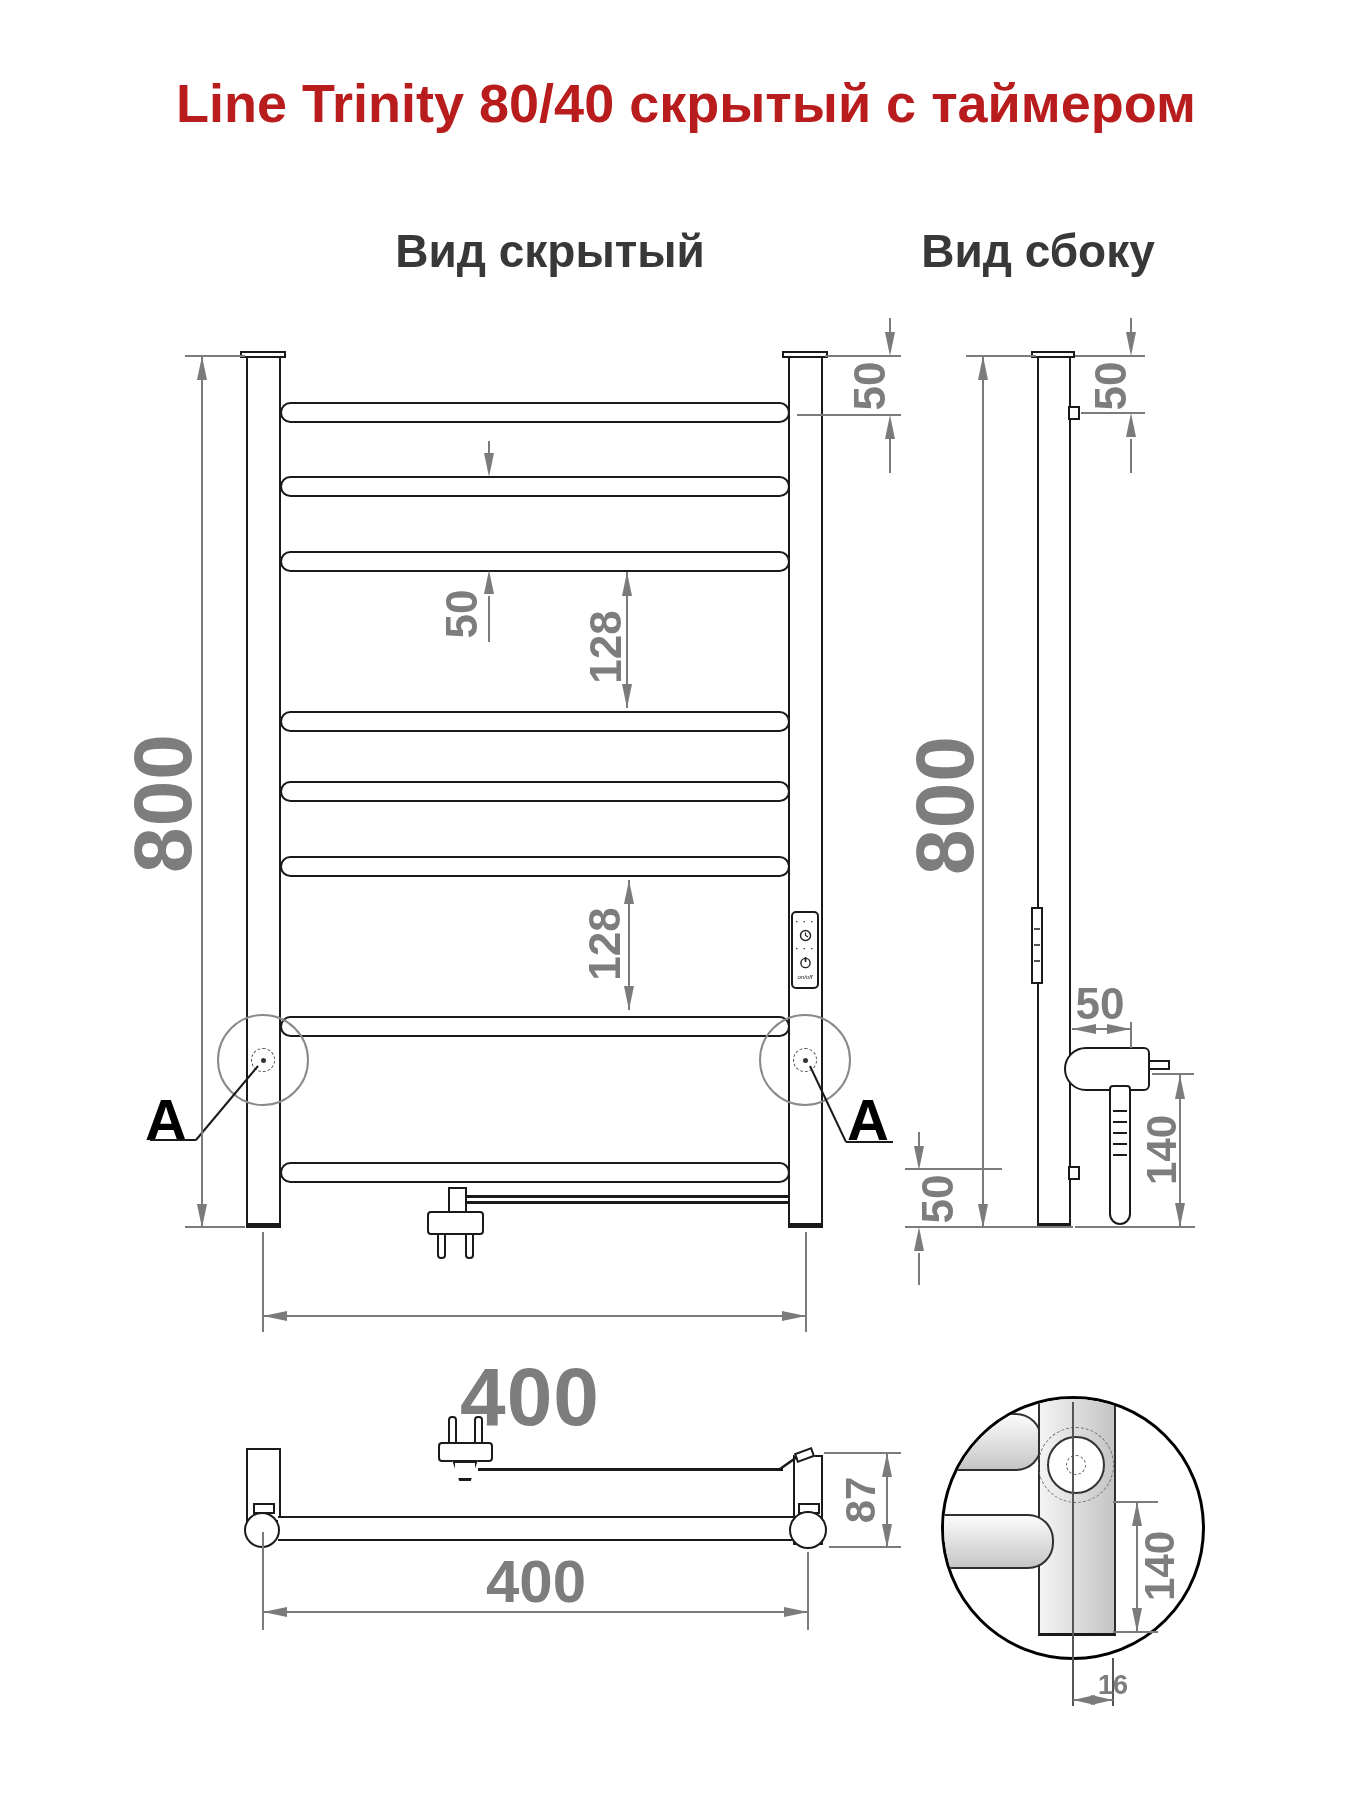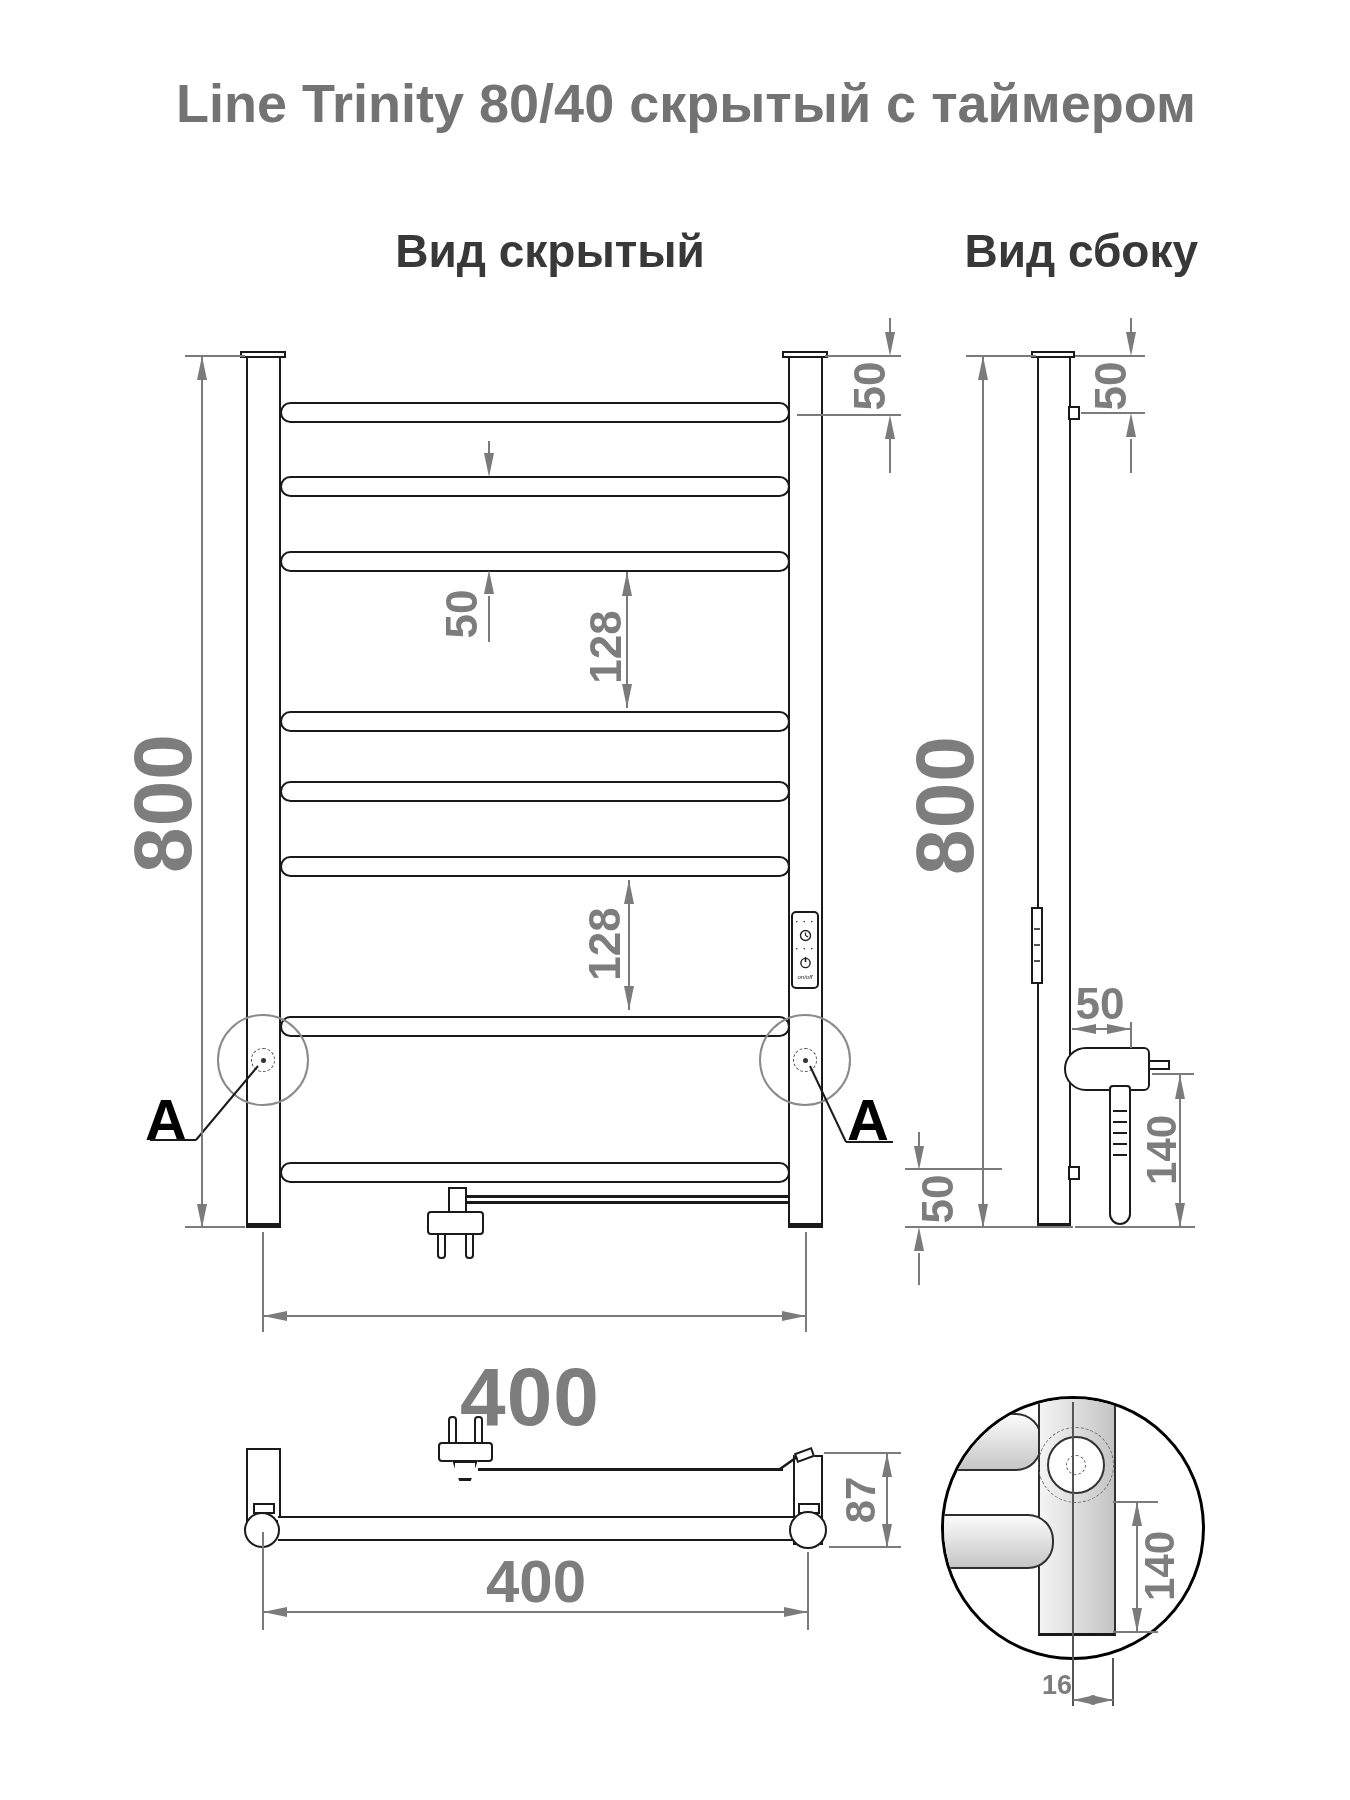--- a/index.html
+++ b/index.html
@@ -18,21 +18,21 @@
   .dv{position:absolute;width:2px;background:#7b7b7b;}
   .aN,.aS,.aE,.aW{position:absolute;width:0;height:0;}
   .aN{border-left:5px solid transparent;border-right:5px solid transparent;border-bottom:24px solid #7b7b7b;}
   .aS{border-left:5px solid transparent;border-right:5px solid transparent;border-top:24px solid #7b7b7b;}
   .aE{border-top:5px solid transparent;border-bottom:5px solid transparent;border-left:24px solid #7b7b7b;}
   .aW{border-top:5px solid transparent;border-bottom:5px solid transparent;border-right:24px solid #7b7b7b;}
   .dimtext{position:absolute;color:#7d7d7d;font-weight:bold;text-align:center;line-height:1;}
   .rot{transform:rotate(-90deg);}
   .f44{font-size:44px;} .f42{font-size:42px;} .f82{font-size:82px;letter-spacing:1px;}
   
-  .title{position:absolute;font-size:54px;font-weight:bold;color:#737373;white-space:nowrap;}
+  .title{position:absolute;font-size:54px;font-weight:bold;color:#b91c1c;white-space:nowrap;}
   .viewlabel{position:absolute;font-size:46px;font-weight:bold;color:#383838;text-align:center;}
   .callout{position:absolute;font-size:58px;font-weight:bold;color:#000;text-align:center;}
   .caption{position:absolute;font-size:30px;font-weight:bold;color:#111;text-align:center;width:420px;line-height:28px;}
   
   .detailwrap{position:absolute;left:941px;top:1396px;width:264px;height:264px;box-sizing:border-box;
               border:3.5px solid #000;border-radius:50%;background:#fff;overflow:hidden;}
   .gradbar{position:absolute;box-sizing:border-box;border:2.5px solid #2f2f2f;
            border-left:none;border-radius:0 26px 26px 0;
            background:linear-gradient(#fbfbfb,#c6c6c6);}
   .timer{position:absolute;left:791px;top:911px;width:28px;height:78px;box-sizing:border-box;
@@ -43,21 +43,21 @@
   .acirc{position:absolute;width:92px;height:92px;box-sizing:border-box;border:2.5px solid #8a8a8a;border-radius:50%;}
   .dashc{position:absolute;box-sizing:border-box;border:1.5px dashed #555;border-radius:50%;}
 </style>
 </head>
 <body>
 
 <div id="canvas">
 
   <div class="title" style="left:176px;top:72px;">Line Trinity 80/40 скрытый с таймером</div>
   <div class="viewlabel" style="left:360px;top:224px;width:380px;">Вид скрытый</div>
-  <div class="viewlabel" style="left:878px;top:224px;width:320px;text-align:right;">Вид сбоку</div>
+  <div class="viewlabel" style="left:878px;top:224px;width:320px;">Вид сбоку</div>
 
   <div class="bar" style="top:402px"></div>
   <div class="bar" style="top:476px"></div>
   <div class="bar" style="top:551px"></div>
   <div class="bar" style="top:711px"></div>
   <div class="bar" style="top:781px"></div>
   <div class="bar" style="top:856px"></div>
   <div class="bar" style="top:1016px"></div>
   <div class="bar" style="top:1162px"></div>
 
@@ -239,15 +239,15 @@
   <div class="dh" style="left:1113px;top:1501px;width:45px;"></div>
   <div class="dh" style="left:1113px;top:1631px;width:45px;"></div>
   <div class="dv" style="left:1136px;top:1502px;height:130px;"></div>
   <div class="aN" style="left:1132px;top:1502px;"></div>
   <div class="aS" style="left:1132px;top:1608px;"></div>
   <div class="dimtext rot f42" style="left:1080px;top:1545px;width:160px;height:42px;">140</div>
 
   <div class="dh" style="left:1073px;top:1699px;width:40px;"></div>
   <div class="aW" style="left:1073px;top:1695px;border-right-width:22px;"></div>
   <div class="aE" style="left:1091px;top:1695px;border-left-width:22px;"></div>
-  <div class="dimtext" style="left:1027px;top:1672px;width:60px;font-size:27px;">16</div>
+  <div class="dimtext" style="left:1083px;top:1672px;width:60px;font-size:27px;">16</div>
 
 </div>
 
 </body></html>

